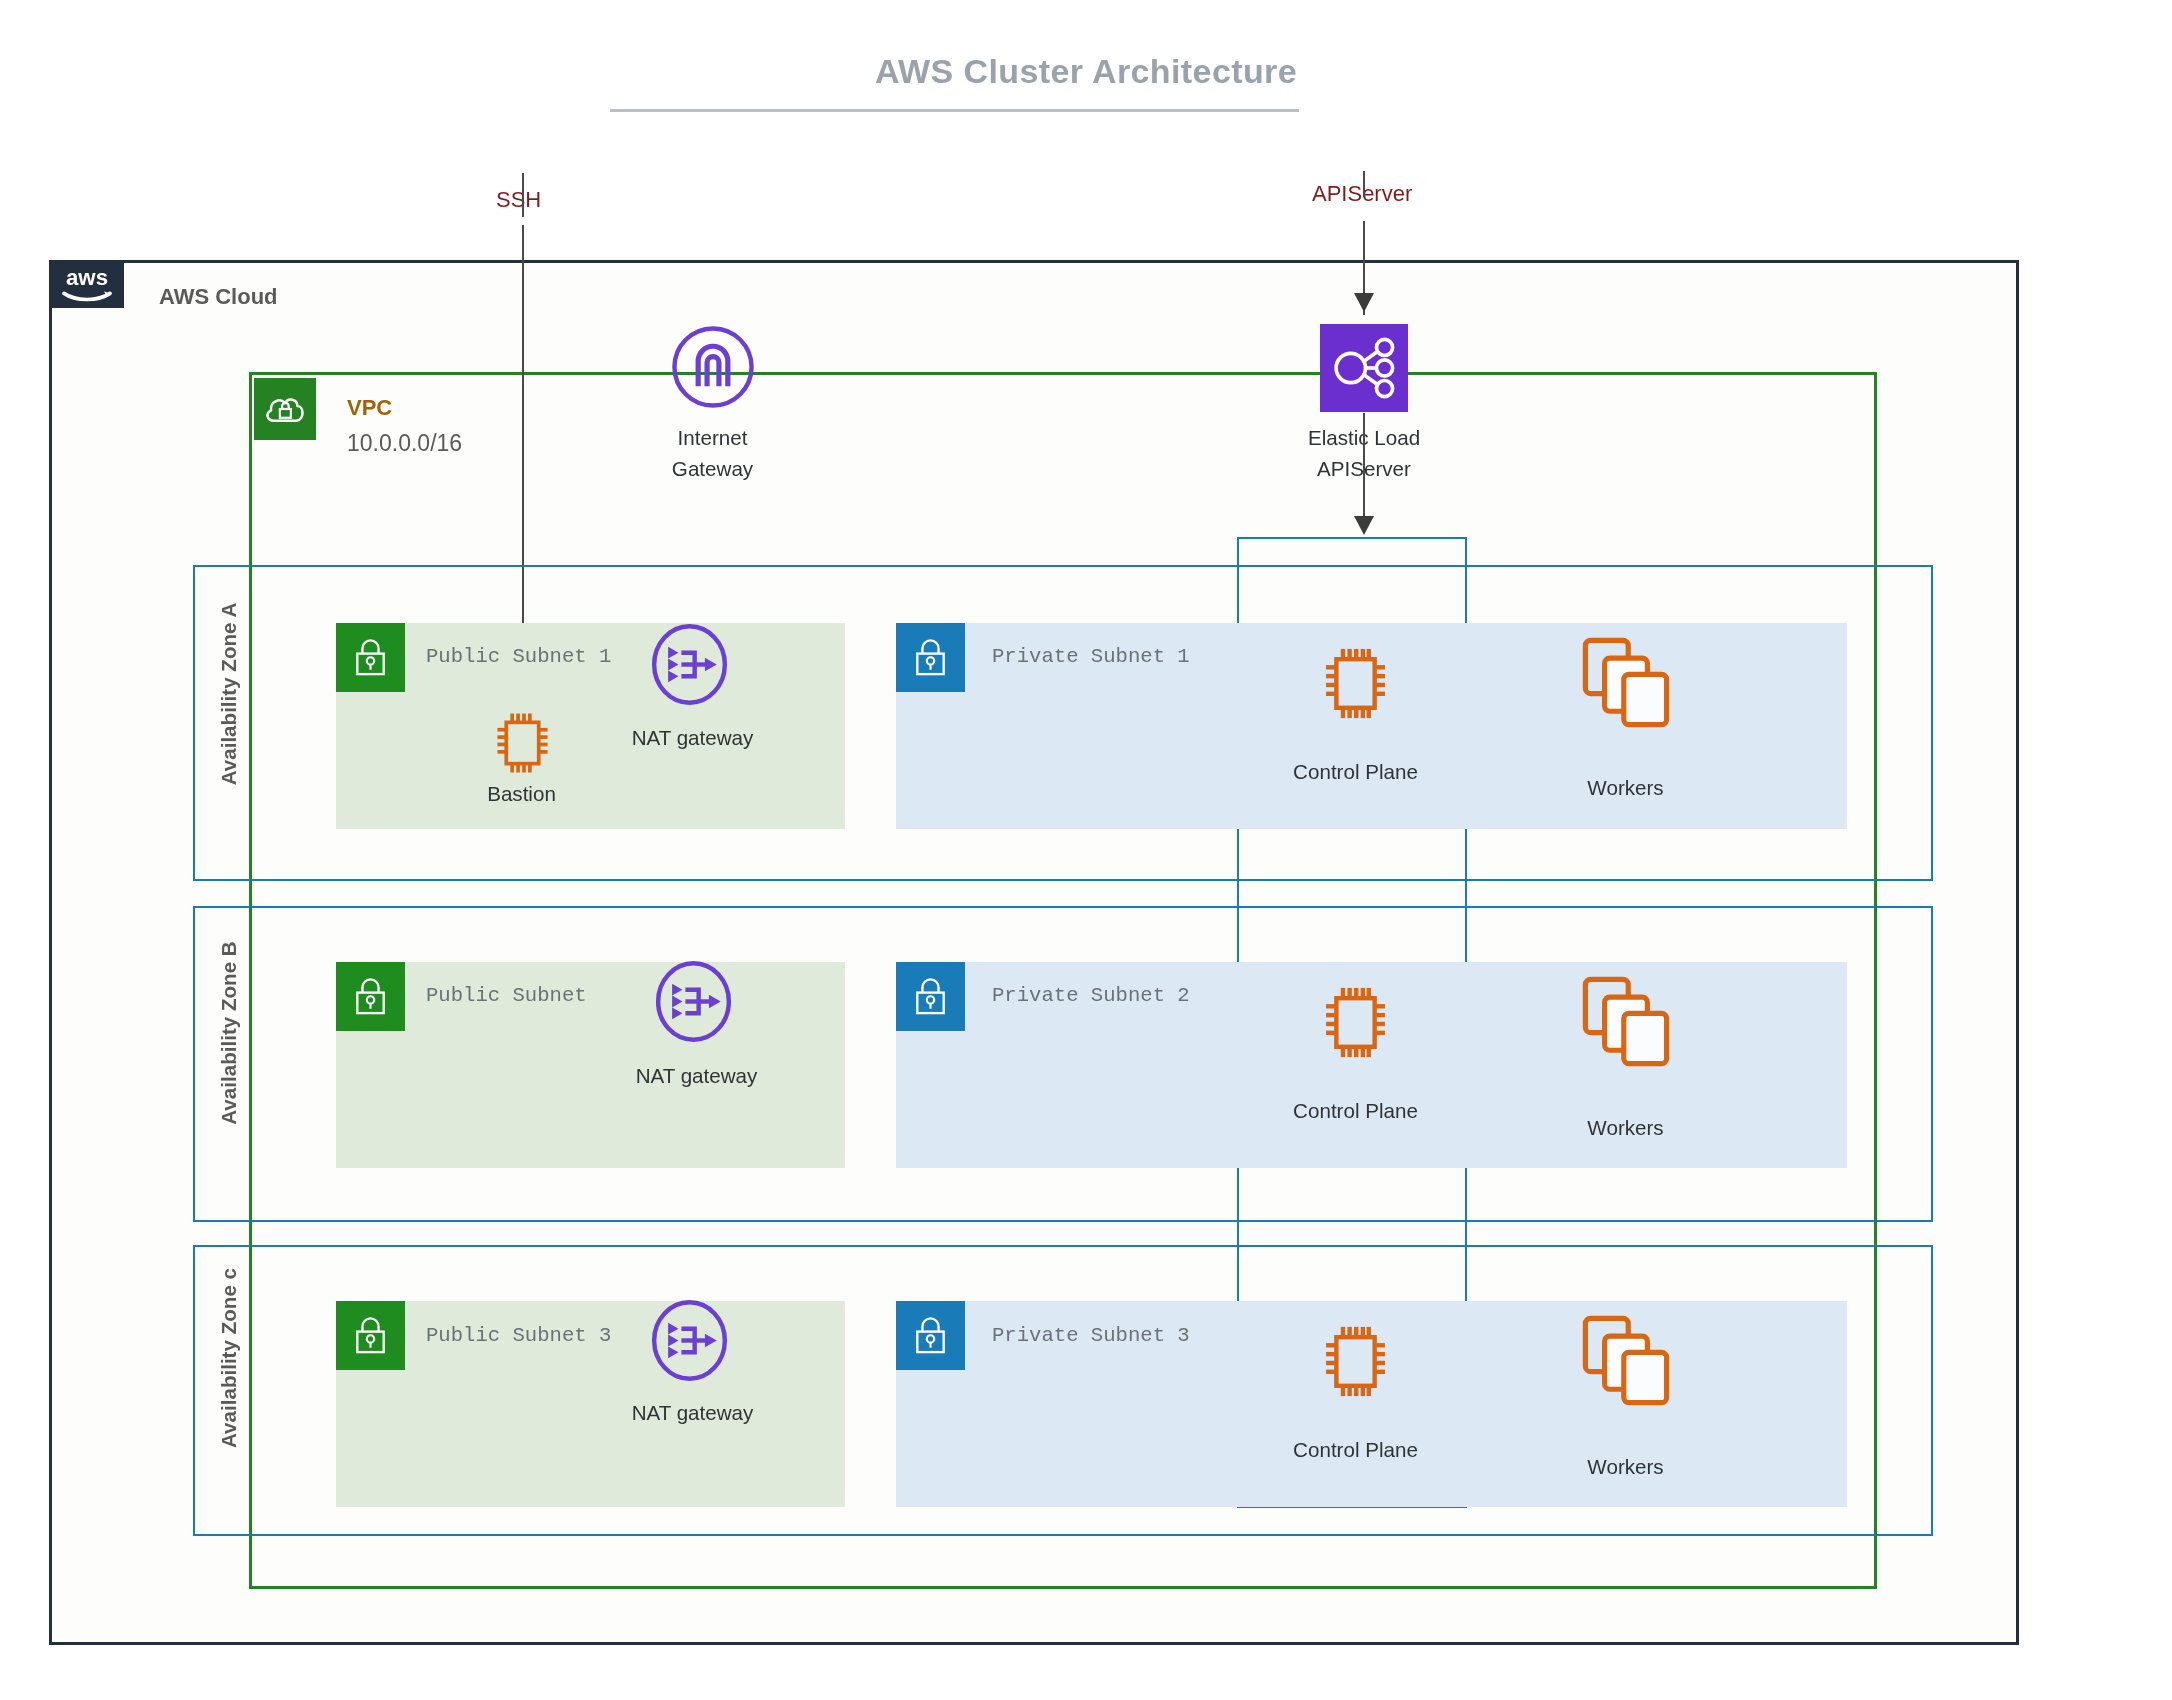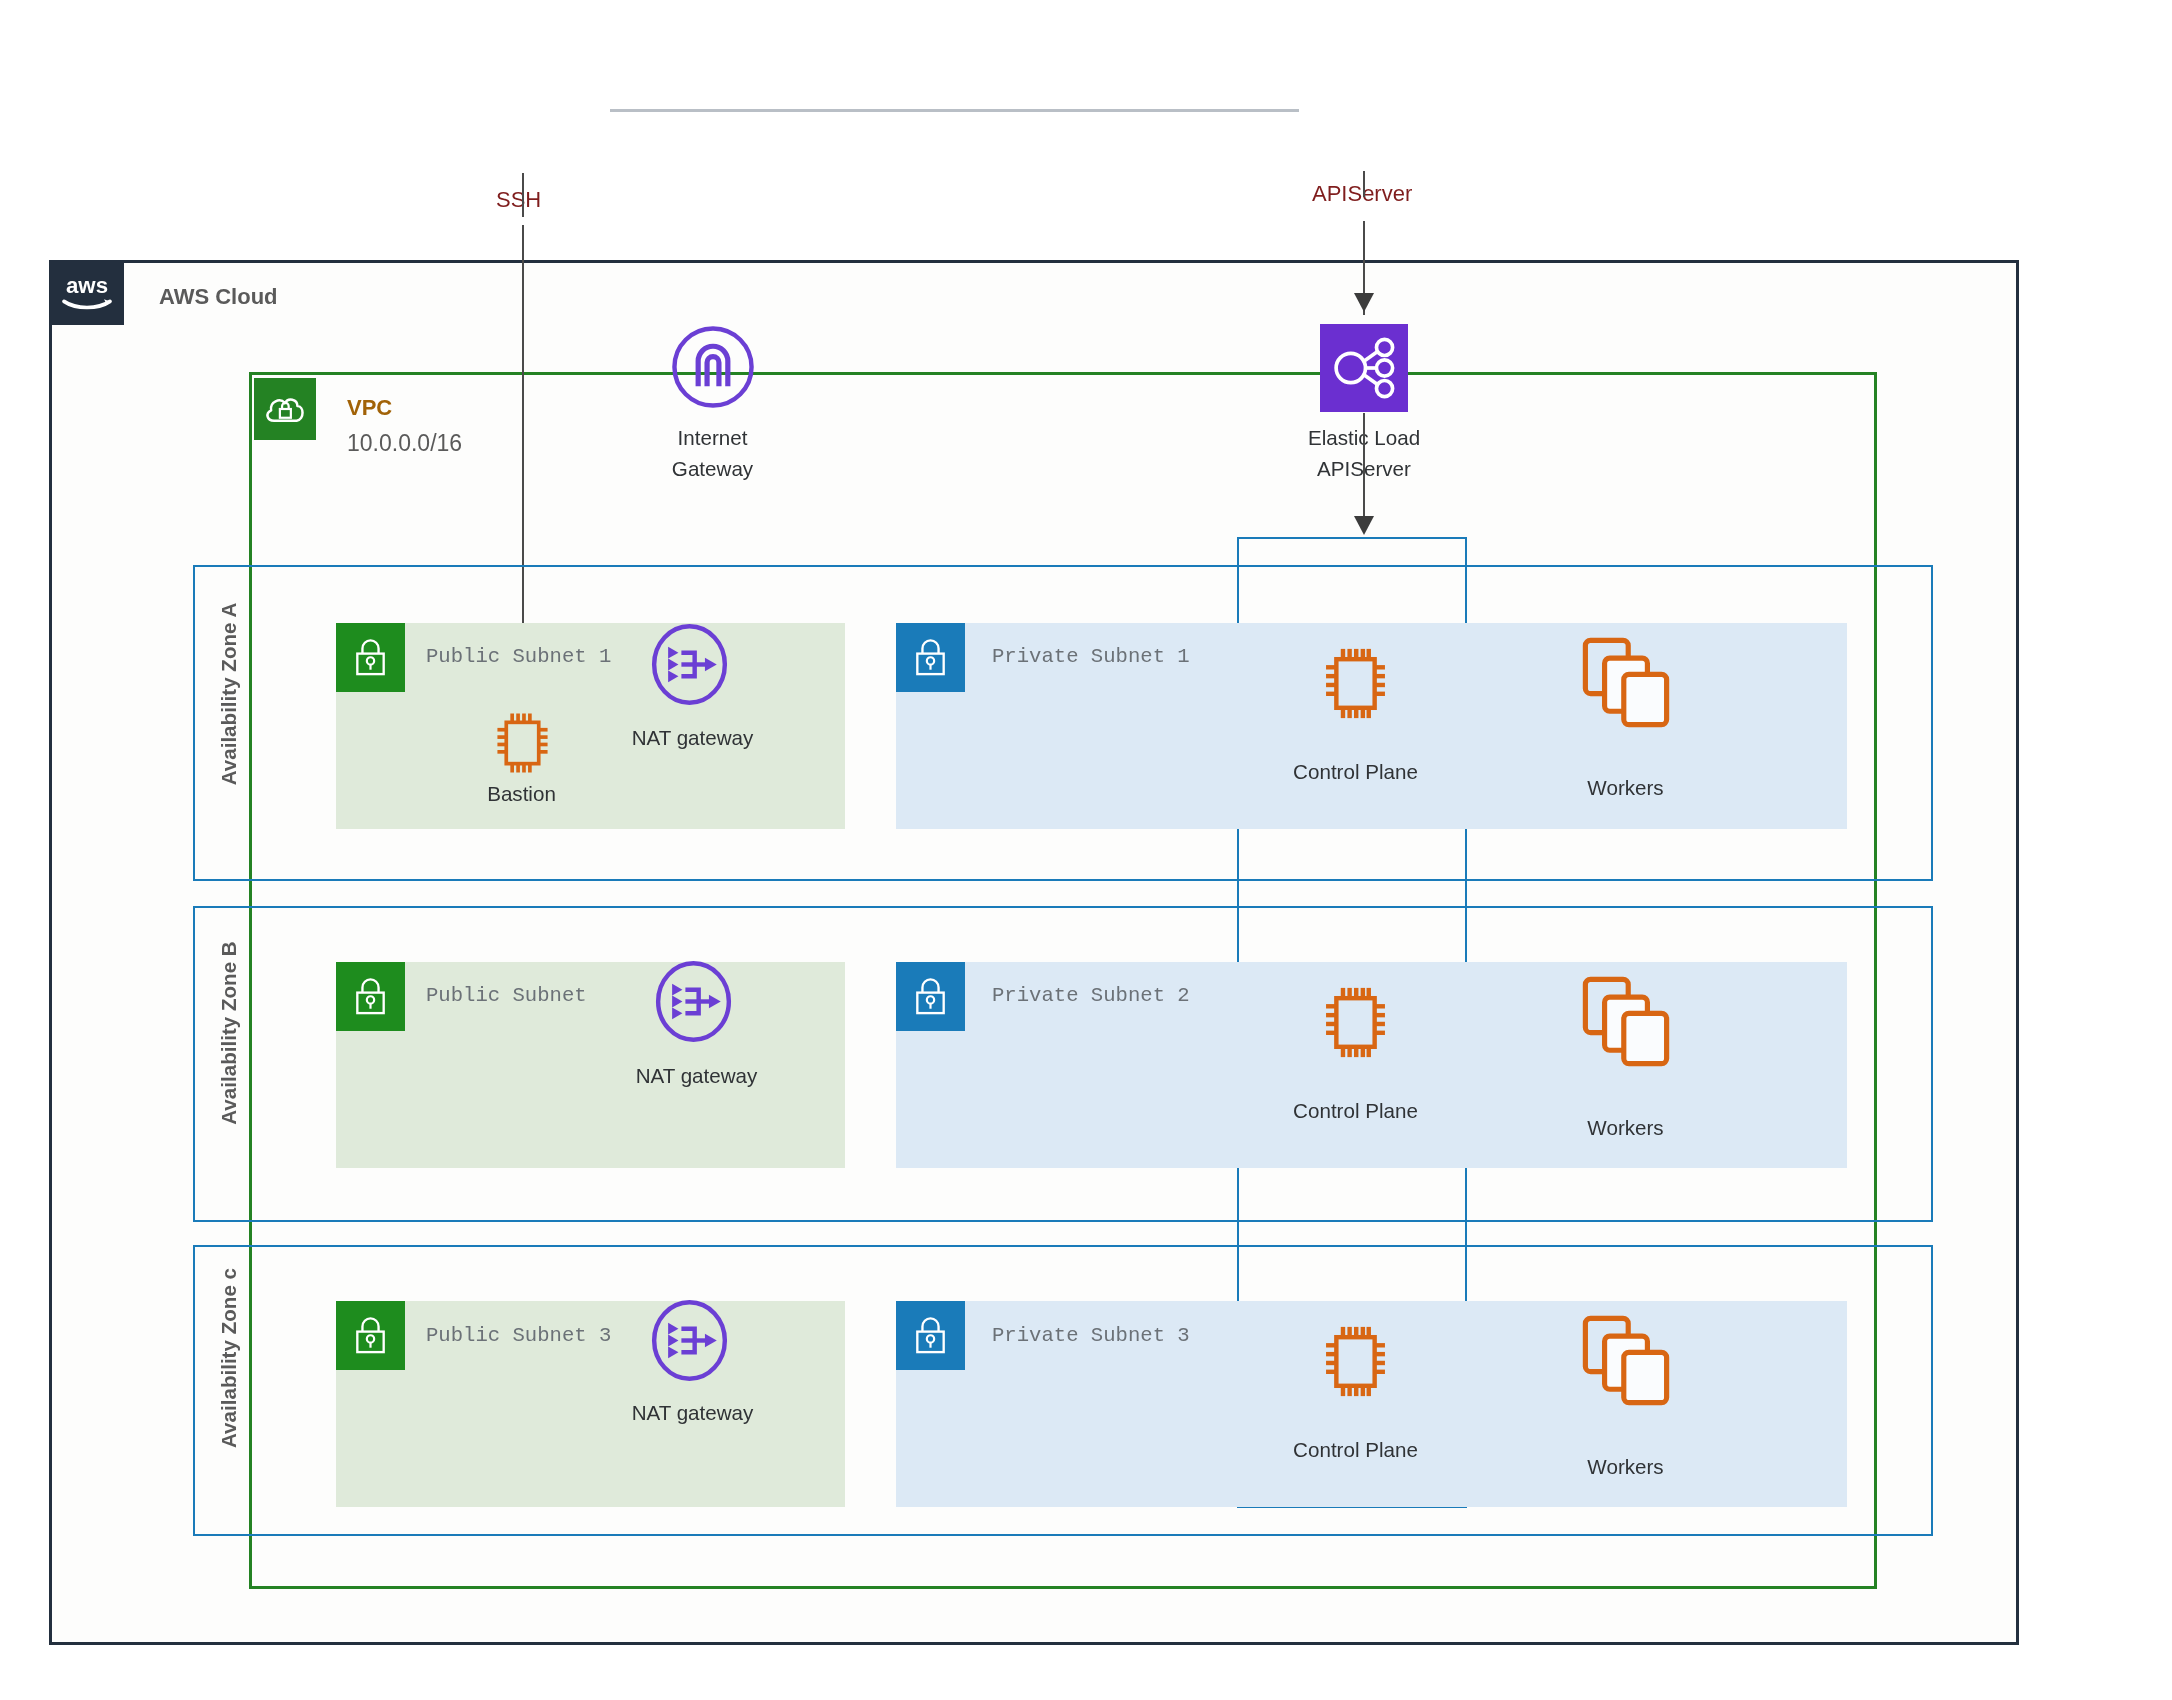--- a/index.html
+++ b/index.html
@@ -16,21 +16,21 @@
   .title-rule{
     left:610px;top:109px;width:689px;height:2.9px;background:#b9bfc6;
   }
 
   
   .aws-cloud{
     left:49px;top:260px;width:1970px;height:1385px;
     border:3.7px solid #232f3e;background:#fdfdfc;box-sizing:border-box;
   }
   .aws-logo{
-    left:49px;top:260px;width:75px;height:65px;background:#232f3e;
+    left:49px;top:260px;width:75px;height:48px;background:#232f3e;
     display:flex;align-items:center;justify-content:center;
   }
   .aws-cloud-label{
     left:159px;top:284px;font-size:22px;font-weight:bold;color:#5a5a5a;
   }
 
   
   .vpc-frame{
     left:249px;top:372px;width:1628px;height:1217px;
     border:3.7px solid #248223;background:transparent;box-sizing:border-box;
@@ -93,20 +93,21 @@
     border-right:10.3px solid transparent;border-top:19px solid #3c3c3c;
   }
 
   svg{display:block;}
 </style>
 </head>
 <body>
 
 <div id="stage">
 
+  <div class="abs title">AWS Cluster Architecture</div>
   <div class="abs title-rule"></div>
 
   <div class="abs aws-cloud"></div>
 
   <div class="abs aws-logo">
     <svg width="58" height="43" viewBox="0 0 78 58">
       <text x="39" y="30" font-family="Liberation Sans, sans-serif" font-size="30" font-weight="bold" fill="#ffffff" text-anchor="middle">aws</text>
       <path d="M8 41 C24 52, 54 52, 70 41" stroke="#ffffff" stroke-width="5" fill="none" stroke-linecap="round"></path>
       <path d="M70 41 L62 38 L66 46 Z" fill="#ffffff"></path>
     </svg>

